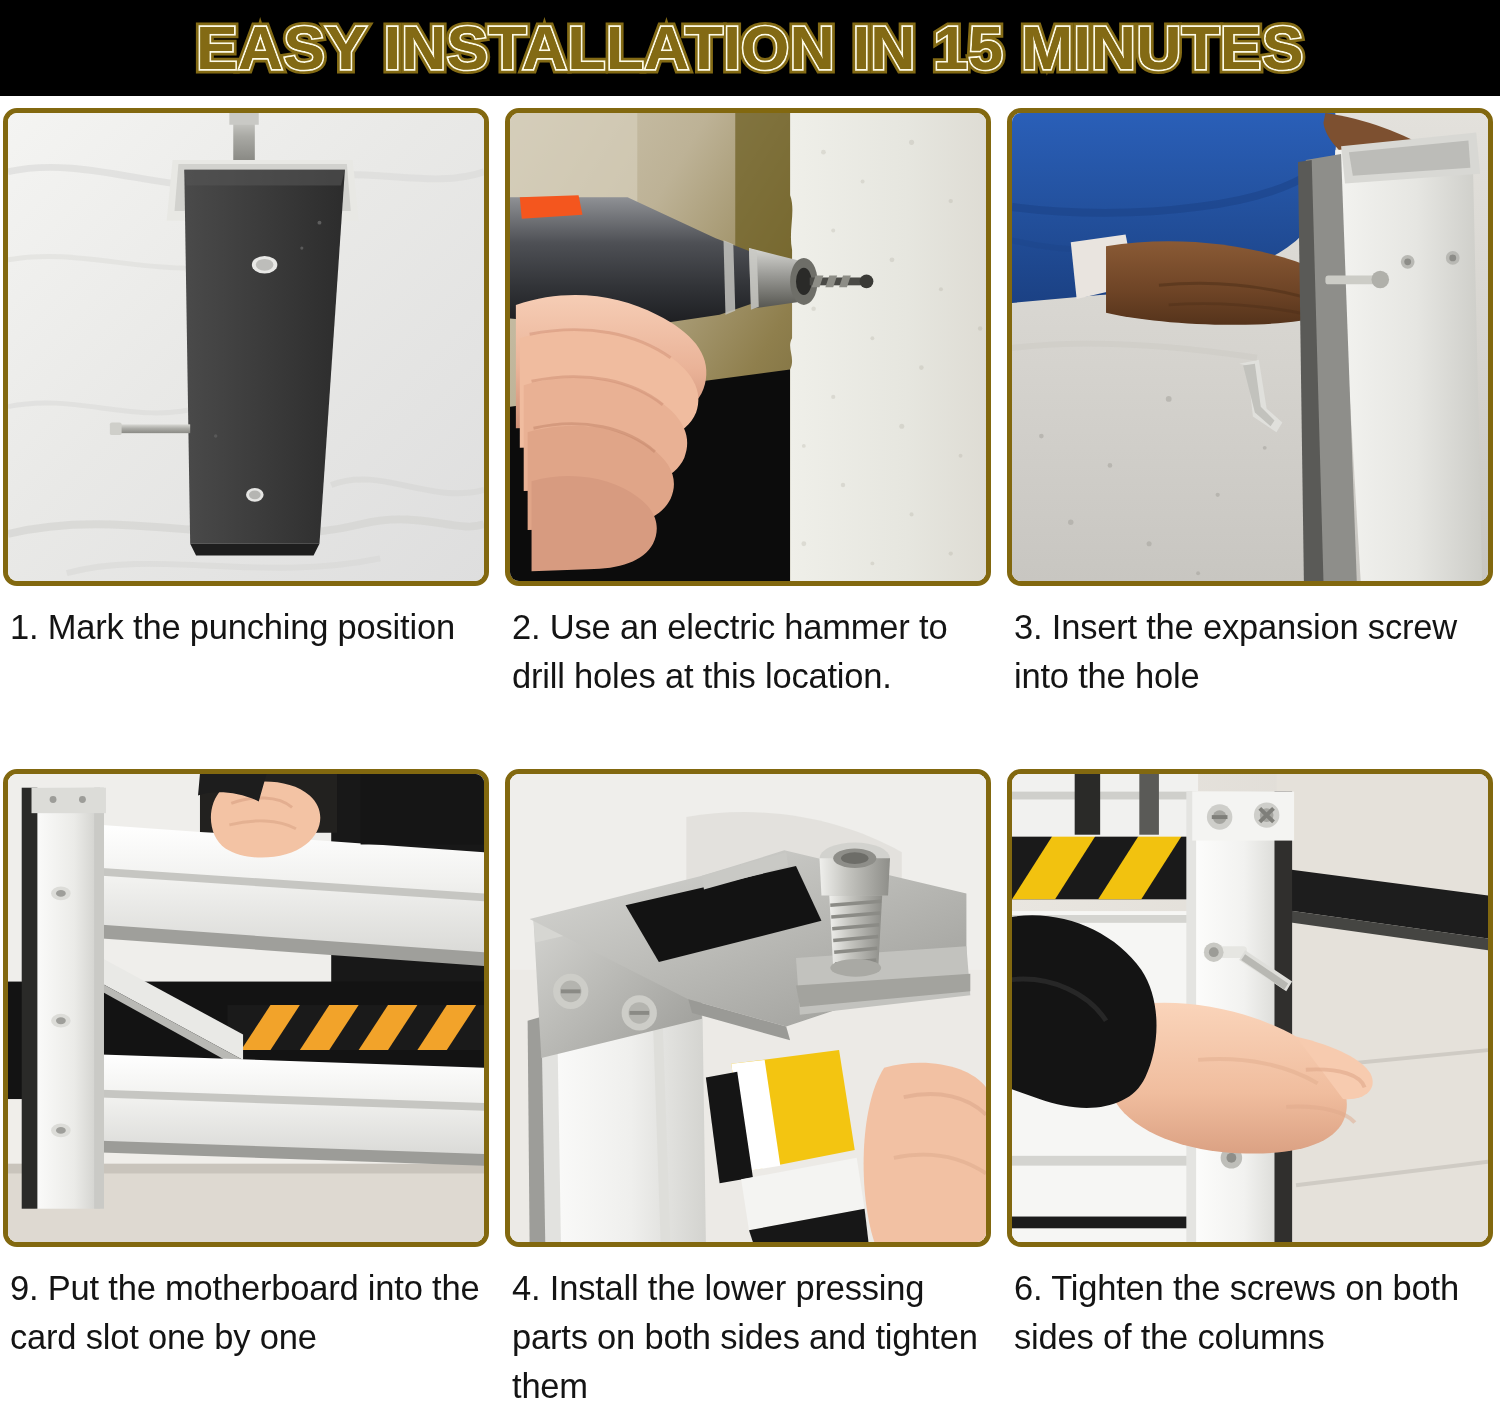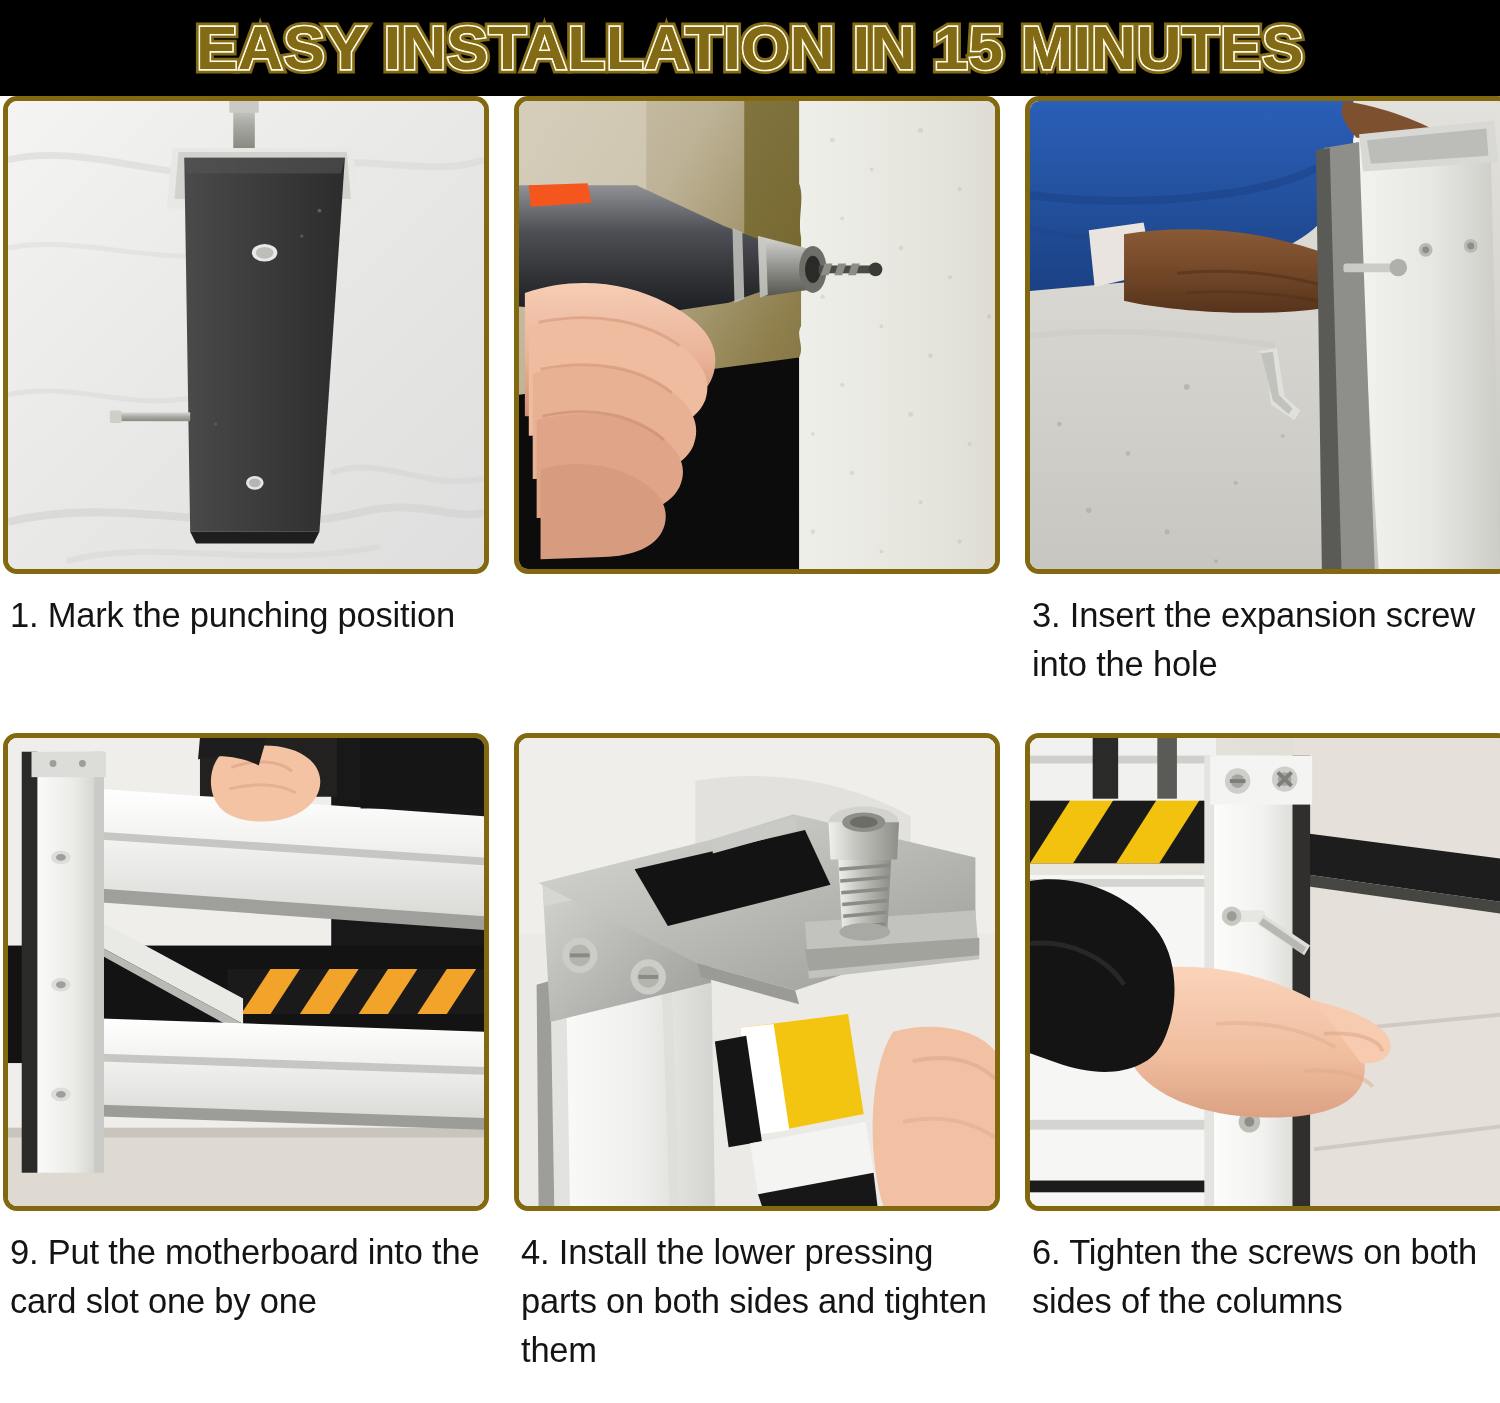--- a/index.html
+++ b/index.html
@@ -62,22 +62,22 @@
     white-space: nowrap;
     text-transform: uppercase;
     line-height: 1;
   }
 
   
   .grid {
     display: grid;
     grid-template-columns: 495px 495px 495px;
     grid-template-rows: auto auto;
-    column-gap: 16px;
-    padding: 0 3px;
+    column-gap: 7px;
+    padding: 12px 3px;
   }
   .cell { display: flex; flex-direction: column; }
 
   .photo-frame {
     border: 5px solid #82680f;
     border-radius: 14px;
     overflow: hidden;
     width: 486px;
     height: 478px;
     box-sizing: border-box;
@@ -258,20 +258,21 @@
         <path d="M10 230 C70 212 120 222 156 244 C186 262 198 284 190 306 C180 330 150 340 110 340 L10 342 Z" fill="#f0bc9f"></path>
         <path d="M14 278 C70 262 120 272 152 294 C178 312 186 332 178 352 C168 374 140 384 100 384 L14 386 Z" fill="#e9b194"></path>
         <path d="M18 326 C70 312 116 322 144 342 C166 358 172 376 164 394 C154 414 128 424 92 424 L18 426 Z" fill="#e0a588"></path>
         <path d="M22 376 C66 364 106 374 130 392 C150 406 154 424 146 440 C136 458 112 466 80 466 L22 468 Z" fill="#d79b80"></path>
 
         <path d="M20 226 C80 214 130 226 164 250" stroke="#cf9075" stroke-width="3" fill="none" opacity=".5"></path>
         <path d="M22 274 C78 262 126 274 156 298" stroke="#cb8c71" stroke-width="3" fill="none" opacity=".5"></path>
         <path d="M24 322 C74 310 120 322 148 346" stroke="#c28468" stroke-width="3" fill="none" opacity=".5"></path>
       </svg>
     </div>
+    <div class="caption">2. Use an electric hammer to drill holes at this location.</div>
   </div>
 
   <div class="cell">
     <div class="photo-frame">
       <svg viewBox="0 0 486 478" preserveAspectRatio="none">
         <defs>
           <linearGradient id="floor3" x1="0" y1="0" x2="0" y2="1">
             <stop offset="0%" stop-color="#e3e1dc"></stop>
             <stop offset="50%" stop-color="#d6d4cf"></stop>
             <stop offset="100%" stop-color="#c8c6c1"></stop>

